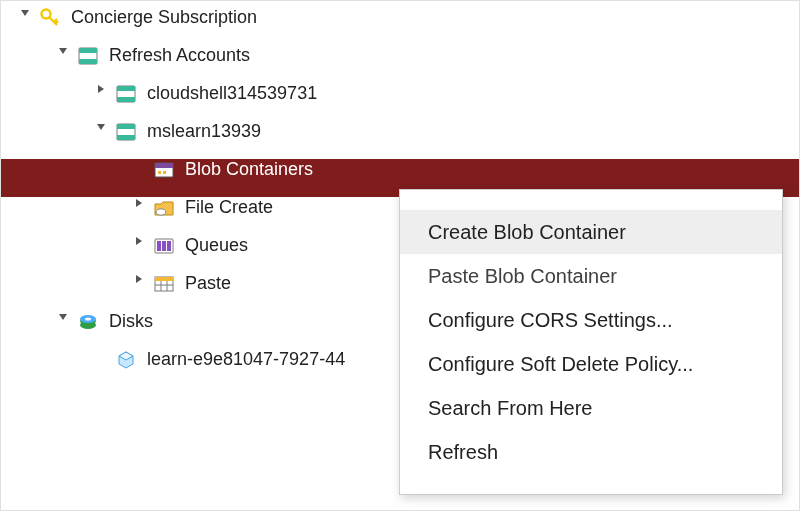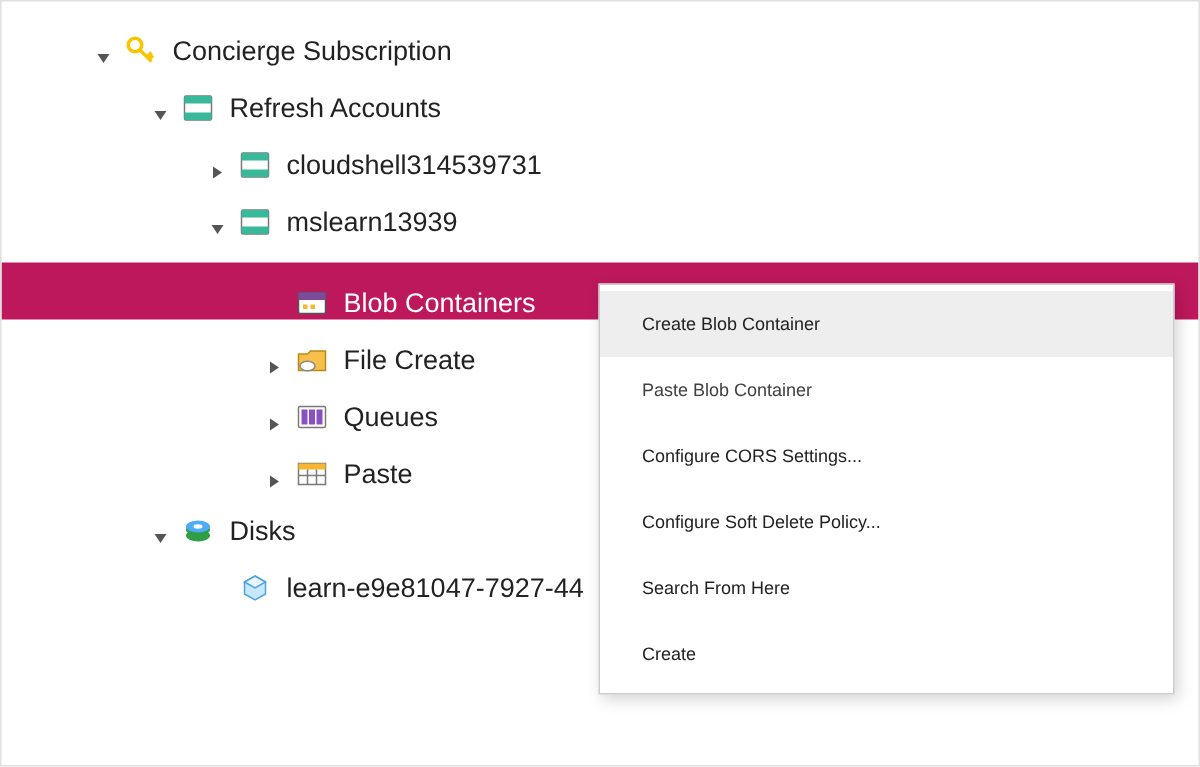--- a/index.html
+++ b/index.html
@@ -11,30 +11,28 @@
     background: #fff;
     color: #222;
     position: relative;
     overflow: hidden;
   }
   body { border: 1px solid #e0e0e0; }
 
   .tree { padding-top: 6px; }
   .row {
     display: flex;
-    align-items: flex-end;
+    align-items: flex-start;
     height: 38px;
     white-space: nowrap;
     font-size: 18px;
-    padding-left: 44px;
   }
   .row.selected {
-    background: #be185d;
+    background: #7f1d1d;
     color: #fff;
-    margin-top: 16px;
   }
   .expander {
     width: 12px; height: 12px;
     display: inline-flex;
     align-items: center; justify-content: center;
     margin: 0 8px 0 0;
     color: #555;
   }
   .expander svg { display: block; }
   .ind { display: inline-block; }
@@ -48,22 +46,22 @@
   .label { }
 
   
   .menu {
     position: absolute;
     left: 398px; top: 188px;
     width: 384px;
     background: #fff;
     border: 1px solid #ccc;
     box-shadow: 2px 3px 10px rgba(0,0,0,0.18);
-    padding: 4px 0;
-    font-size: 12px;
+    padding: 20px 0;
+    font-size: 20px;
   }
   .menu-item {
     padding: 0 28px;
     height: 44px;
     display: flex;
     align-items: center;
     color: #222;
   }
   .menu-item.hover { background: #eee; }
   .menu-item.disabled { color: #404040; }
@@ -247,15 +245,15 @@
   <div class="menu-item">
     <span>Configure CORS Settings...</span>
   </div>
   <div class="menu-item">
     <span>Configure Soft Delete Policy...</span>
   </div>
   <div class="menu-item">
     <span>Search From Here</span>
   </div>
   <div class="menu-item">
-    <span>Create</span>
+    <span>Refresh</span>
   </div>
 </div>
 
 </body></html>

